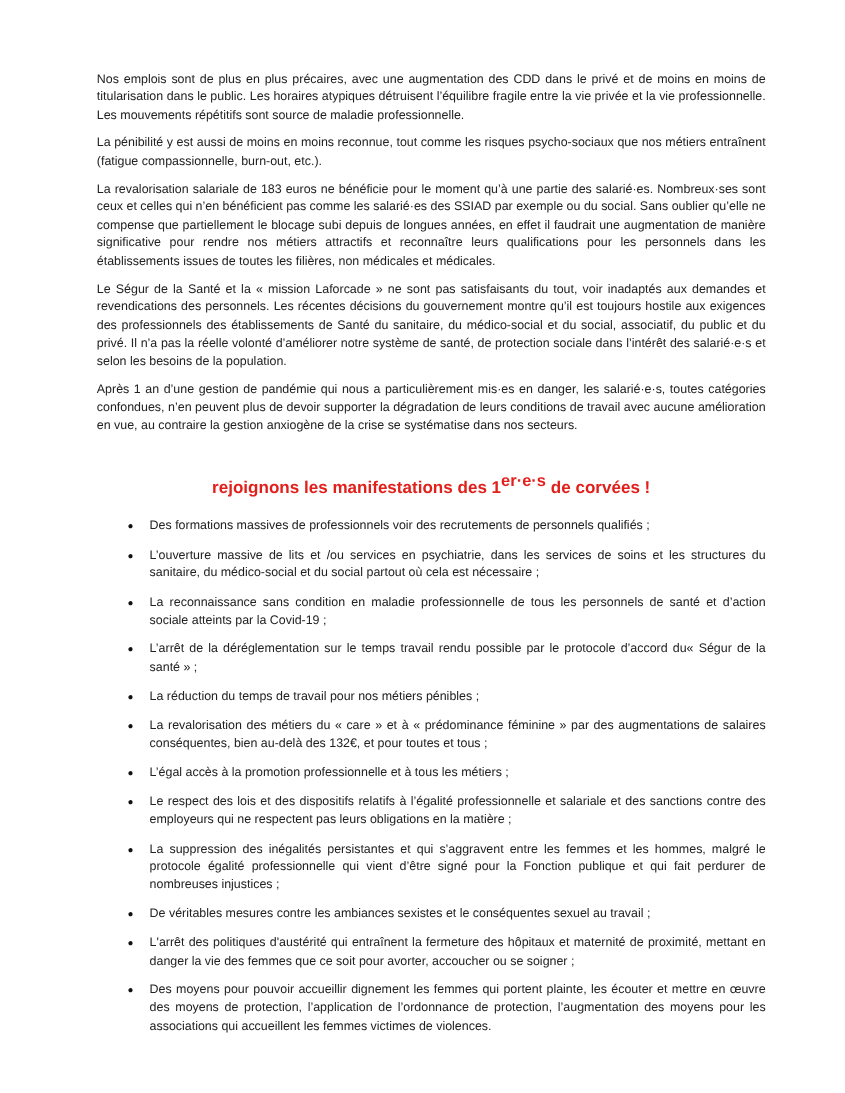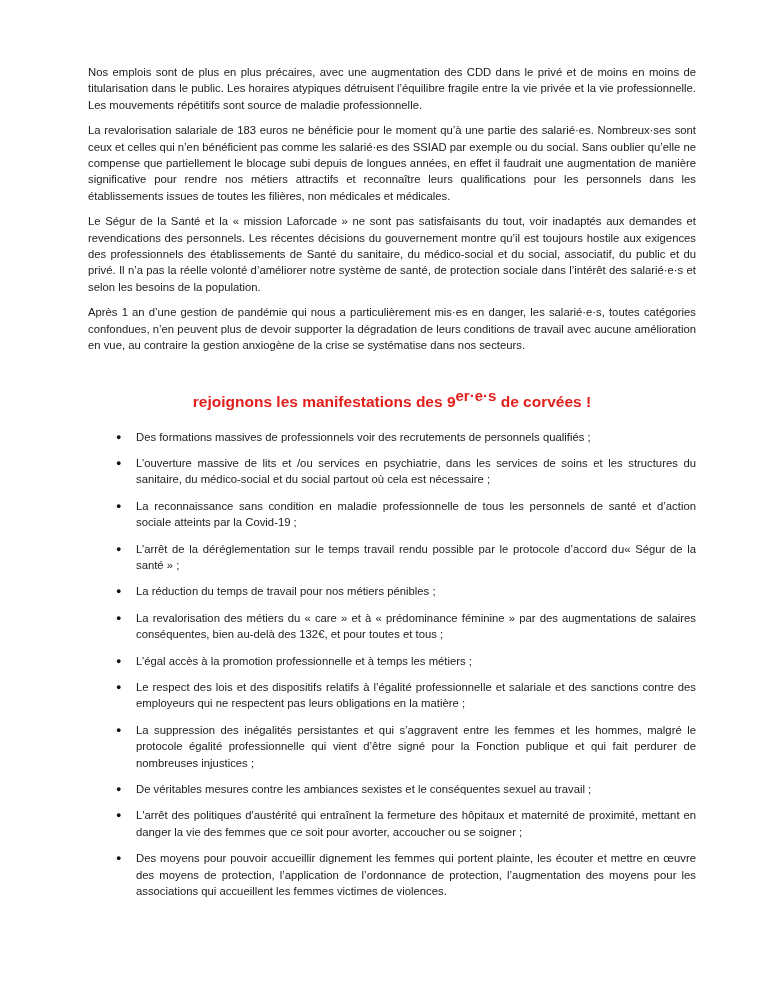--- a/index.html
+++ b/index.html
@@ -66,27 +66,28 @@
     text-align: justify;
   }
 </style>
 </head>
 <body>
 
 <div class="page">
   <div class="body-text">
 
     <p class="para">Nos emplois sont de plus en plus précaires, avec une augmentation des CDD dans le privé et de moins en moins de titularisation dans le public. Les horaires atypiques détruisent l’équilibre fragile entre la vie privée et la vie professionnelle. Les mouvements répétitifs sont source de maladie professionnelle.</p>
+    <p class="para">La pénibilité y est aussi de moins en moins reconnue, tout comme les risques psycho-sociaux que nos métiers entraînent (fatigue compassionnelle, burn-out, etc.).</p>
     <p class="para">La revalorisation salariale de 183 euros ne bénéficie pour le moment qu’à une partie des salarié·es. Nombreux·ses sont ceux et celles qui n’en bénéficient pas comme les salarié·es des SSIAD par exemple ou du social. Sans oublier qu’elle ne compense que partiellement le blocage subi depuis de longues années, en effet il faudrait une augmentation de manière significative pour rendre nos métiers attractifs et reconnaître leurs qualifications pour les personnels dans les établissements issues de toutes les filières, non médicales et médicales.</p>
     <p class="para">Le Ségur de la Santé et la « mission Laforcade » ne sont pas satisfaisants du tout, voir inadaptés aux demandes et revendications des personnels. Les récentes décisions du gouvernement montre qu’il est toujours hostile aux exigences des professionnels des établissements de Santé du sanitaire, du médico-social et du social, associatif, du public et du privé. Il n’a pas la réelle volonté d’améliorer notre système de santé, de protection sociale dans l’intérêt des salarié·e·s et selon les besoins de la population.</p>
     <p class="para">Après 1 an d’une gestion de pandémie qui nous a particulièrement mis·es en danger, les salarié·e·s, toutes catégories confondues, n’en peuvent plus de devoir supporter la dégradation de leurs conditions de travail avec aucune amélioration en vue, au contraire la gestion anxiogène de la crise se systématise dans nos secteurs.</p>
 
     <h1 class="headline">
       <br>
-      <span>rejoignons les manifestations des 9</span><span class="sup">er·e·s</span><span> de corvées !</span>
+      <span>rejoignons les manifestations des 1</span><span class="sup">er·e·s</span><span> de corvées !</span>
     </h1>
 
 
     <ul class="demands">
       <li>
         <span class="marker">●</span>
         <span class="li-text">Des formations massives de professionnels voir des recrutements de personnels qualifiés ;</span>
       </li>
       <li>
         <span class="marker">●</span>
@@ -103,21 +104,21 @@
       <li>
         <span class="marker">●</span>
         <span class="li-text">La réduction du temps de travail pour nos métiers pénibles ;</span>
       </li>
       <li>
         <span class="marker">●</span>
         <span class="li-text">La revalorisation des métiers du « care » et à « prédominance féminine » par des augmentations de salaires conséquentes, bien au-delà des 132€, et pour toutes et tous ;</span>
       </li>
       <li>
         <span class="marker">●</span>
-        <span class="li-text">L’égal accès à la promotion professionnelle et à temps les métiers ;</span>
+        <span class="li-text">L’égal accès à la promotion professionnelle et à tous les métiers ;</span>
       </li>
       <li>
         <span class="marker">●</span>
         <span class="li-text">Le respect des lois et des dispositifs relatifs à l’égalité professionnelle et salariale et des sanctions contre des employeurs qui ne respectent pas leurs obligations en la matière ;</span>
       </li>
       <li>
         <span class="marker">●</span>
         <span class="li-text">La suppression des inégalités persistantes et qui s’aggravent entre les femmes et les hommes, malgré le protocole égalité professionnelle qui vient d’être signé pour la Fonction publique et qui fait perdurer de nombreuses injustices ;</span>
       </li>
       <li>

